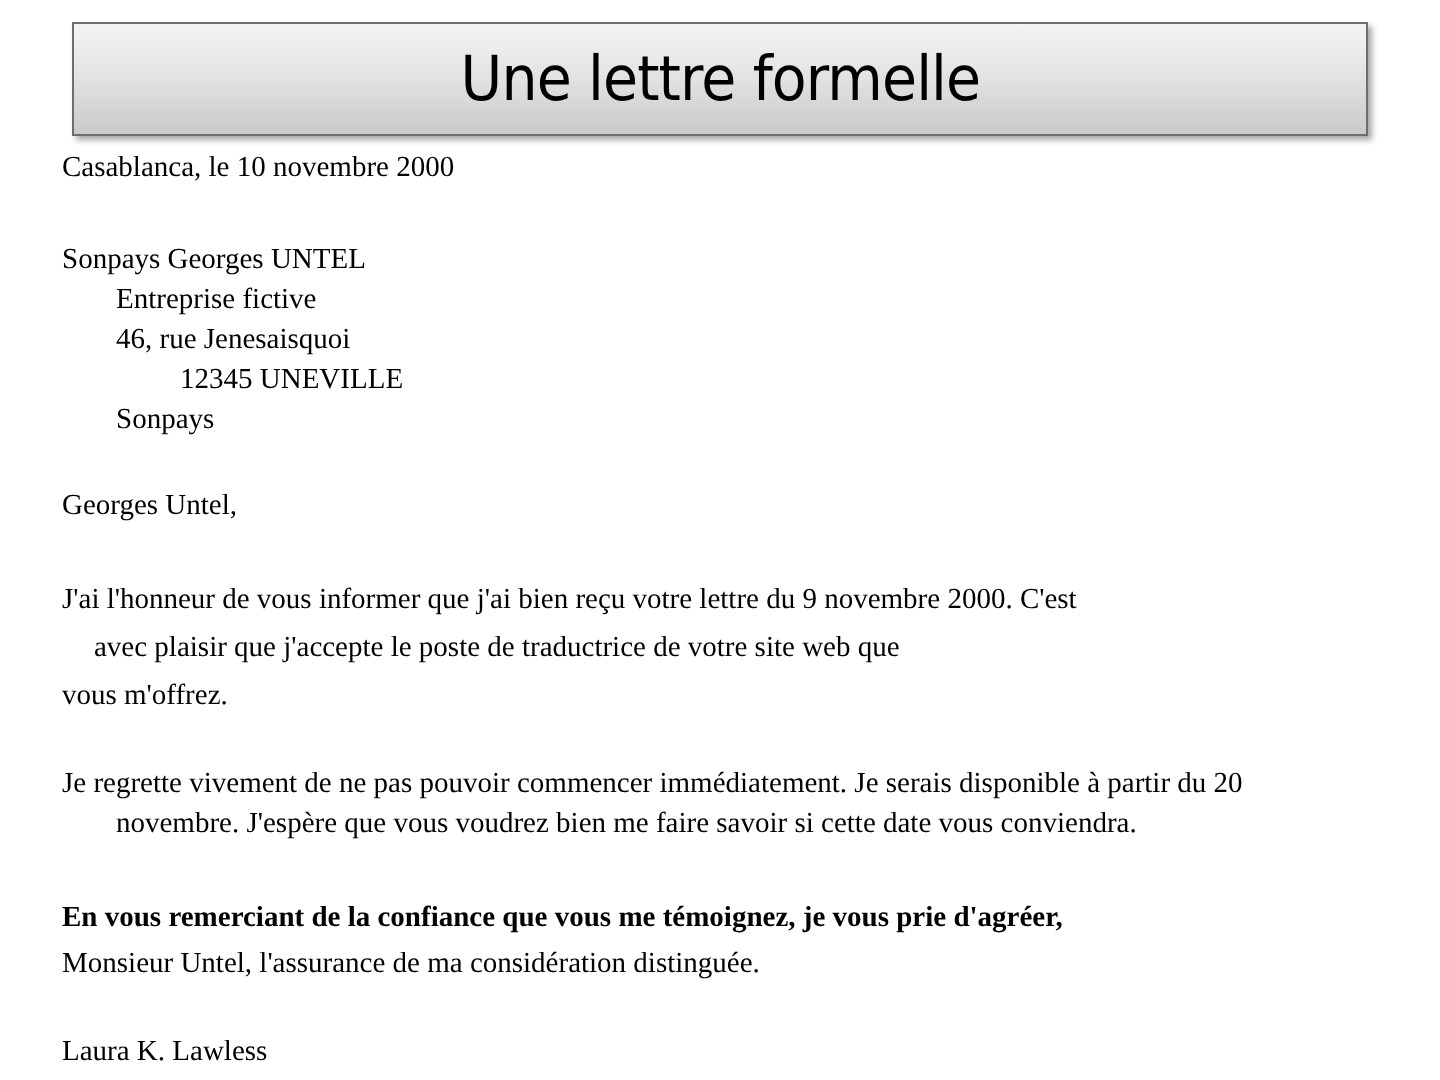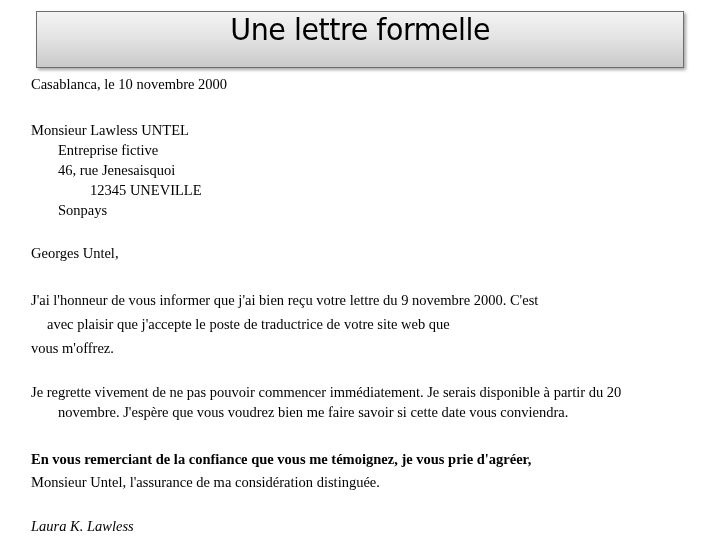--- a/index.html
+++ b/index.html
@@ -16,20 +16,21 @@
     .title-box {
       position: absolute;
       left: 36px;
       top: 11px;
       width: 646px;
       height: 55px;
       border: 1px solid #6e6e6e;
       background: linear-gradient(to bottom, #f4f4f4 0%, #e2e2e2 50%, #c9c9c9 100%);
       box-shadow: 2px 2px 3px rgba(0,0,0,0.35);
       display: flex;
+      align-items: center;
       justify-content: center;
     }
     .title-text {
       font-family: "DejaVu Sans", sans-serif;
       font-size: 31px;
       color: #000000;
       letter-spacing: -0.5px;
       transform: scaleX(0.92);
       line-height: 1;
       margin-top: 2px;
@@ -46,34 +47,33 @@
     }
     .line {
       position: absolute;
       white-space: nowrap;
       left: 0;
     }
     .indent {
       left: 27px;
     }
     .italic {
-      font-style: italic;
     }
   </style>
 </head>
 <body>
 
 <div class="title-box">
   <span class="title-text">Une lettre formelle</span>
 </div>
 
 <div class="content">
   <div class="line" style="top:74px;">Casablanca, le 10 novembre 2000</div>
 
-  <div class="line" style="top:120px;">Monsieur Lawless UNTEL</div>
+  <div class="line" style="top:120px;">Sonpays Georges UNTEL</div>
   <div class="line indent" style="top:140px;">Entreprise fictive</div>
   <div class="line indent" style="top:160px;">46, rue Jenesaisquoi</div>
   <div class="line indent" style="top:180px;margin-left:32px;">12345 UNEVILLE</div>
   <div class="line indent" style="top:200px;">Sonpays</div>
 
   <div class="line" style="top:243px;">Georges Untel,</div>
 
   <div class="line" style="top:290px;">J'ai l'honneur de vous informer que j'ai bien reçu votre lettre du 9 novembre 2000. C'est</div>
   <div class="line" style="top:314px;margin-left:16px;">avec plaisir que j'accepte le poste de traductrice de votre site web que</div>
   <div class="line" style="top:338px;">vous m'offrez.</div>

